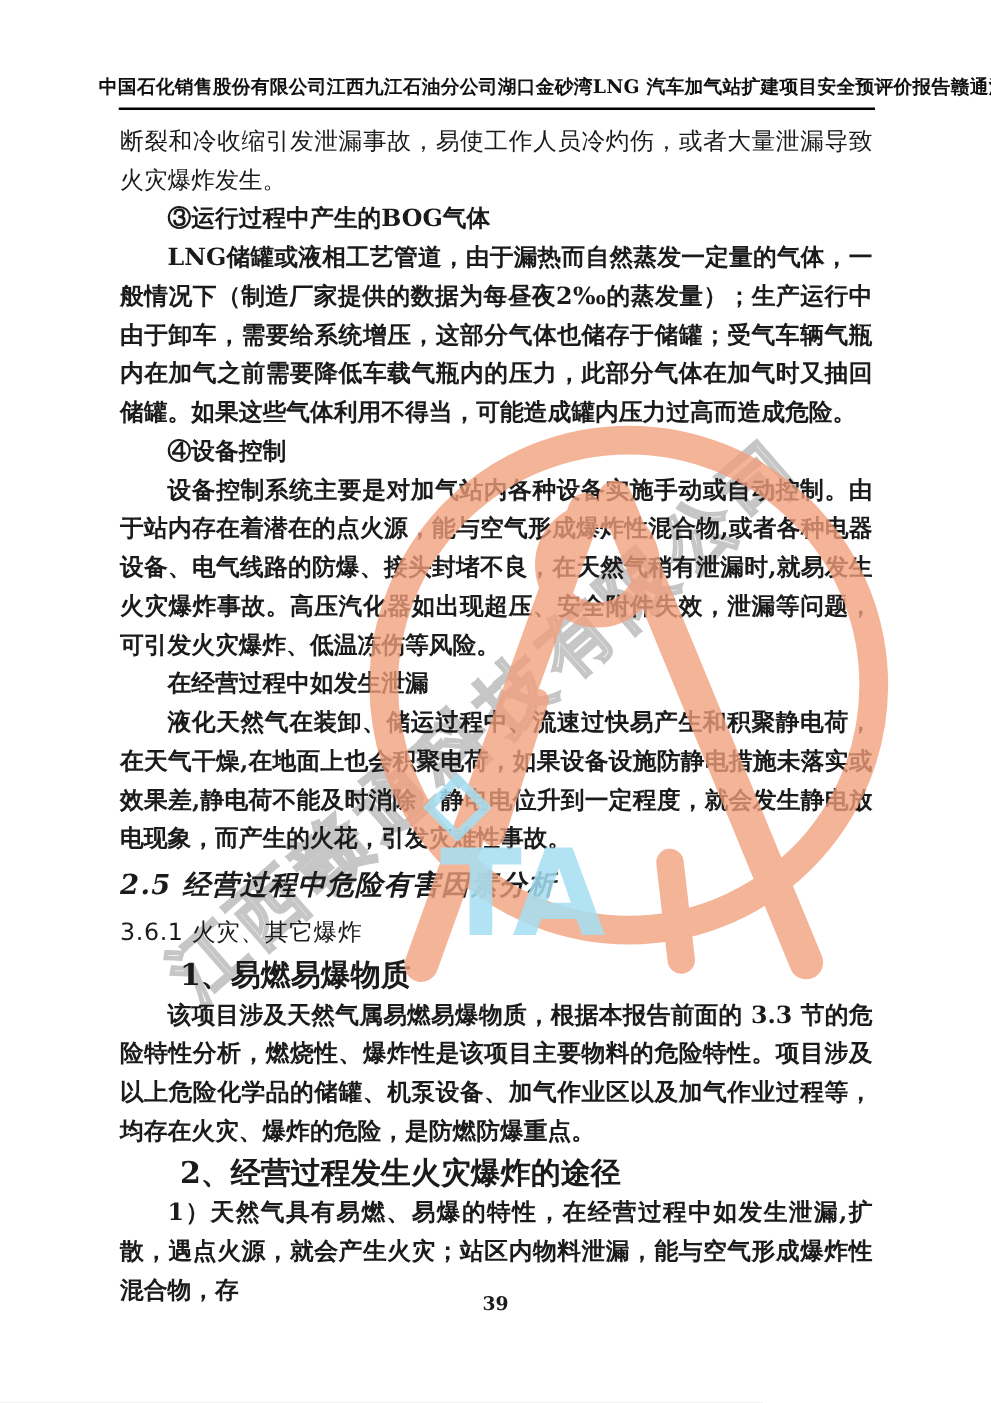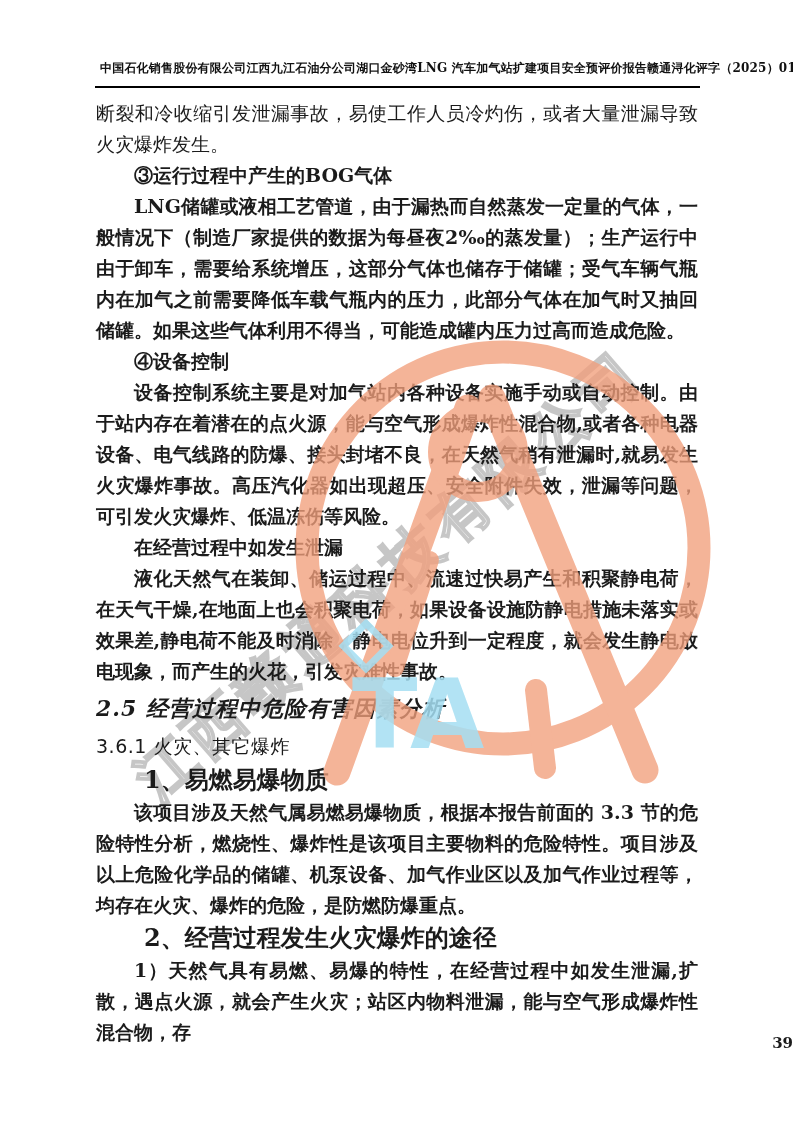--- a/index.html
+++ b/index.html
@@ -7,23 +7,23 @@
     position:relative;
     width:793px;height:1122px;
     margin:0 auto;
     background:#ffffff;
     overflow:hidden;
     font-family:"DejaVu Serif","Liberation Serif",serif;
     color:#1b1b1b;
   }
   
   .header{
-    position:absolute;left:100px;right:80px;top:60px;
+    position:absolute;left:79px;right:80px;top:60px;
     display:flex;justify-content:space-between;align-items:baseline;
-    font-size:12px;font-weight:700;white-space:nowrap;
+    font-size:15px;font-weight:700;white-space:nowrap;
     letter-spacing:0.2px;color:#111;
   }
   .header-rule{
     position:absolute;left:95px;right:93px;top:86px;
     border-top:2px solid #000;height:0;
   }
   
   .doc-body{
     position:absolute;left:96px;top:88px;width:602px;
     padding-top:10px;
@@ -43,21 +43,21 @@
     font-size:19px;font-weight:400;line-height:34px;margin:0;
     letter-spacing:0.5px;
   }
   .h-item{
     font-size:24px;font-weight:700;line-height:34px;margin:0;
     text-indent:2em;
   }
   
   .page-number{
     position:absolute;left:0;right:0;top:1034px;
-    text-align:right;font-size:15px;font-weight:700;
+    text-align:center;font-size:15px;font-weight:700;
   }
   
   .wm-layer{position:absolute;inset:0;pointer-events:none;}
   .wm-diagonal{
     position:absolute;left:30px;top:536px;width:720px;
     text-align:center;white-space:nowrap;
     transform:rotate(-41deg);
     font-family:"DejaVu Sans","Liberation Sans",sans-serif;
     font-size:58px;font-weight:700;letter-spacing:7px;
     color:transparent;

